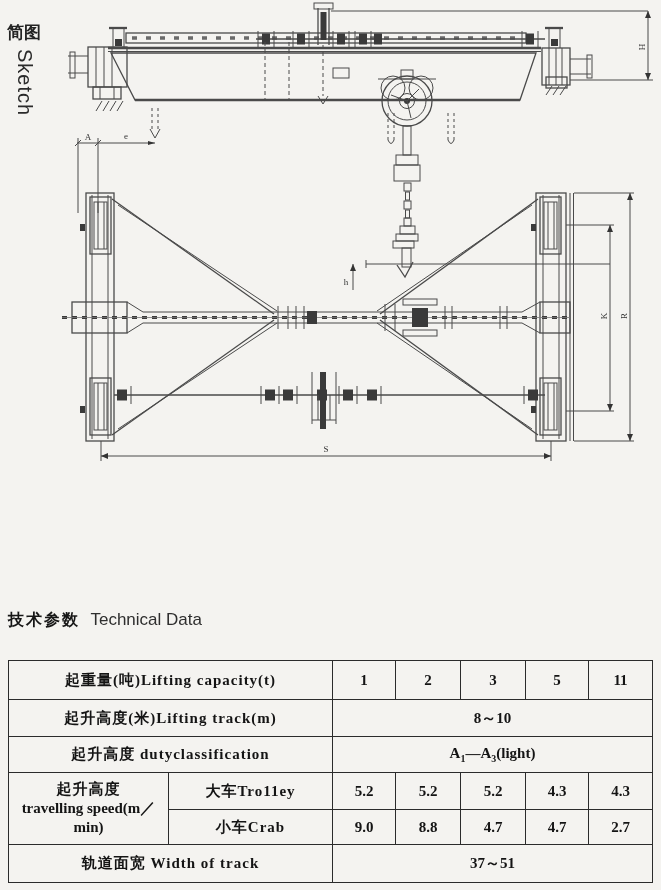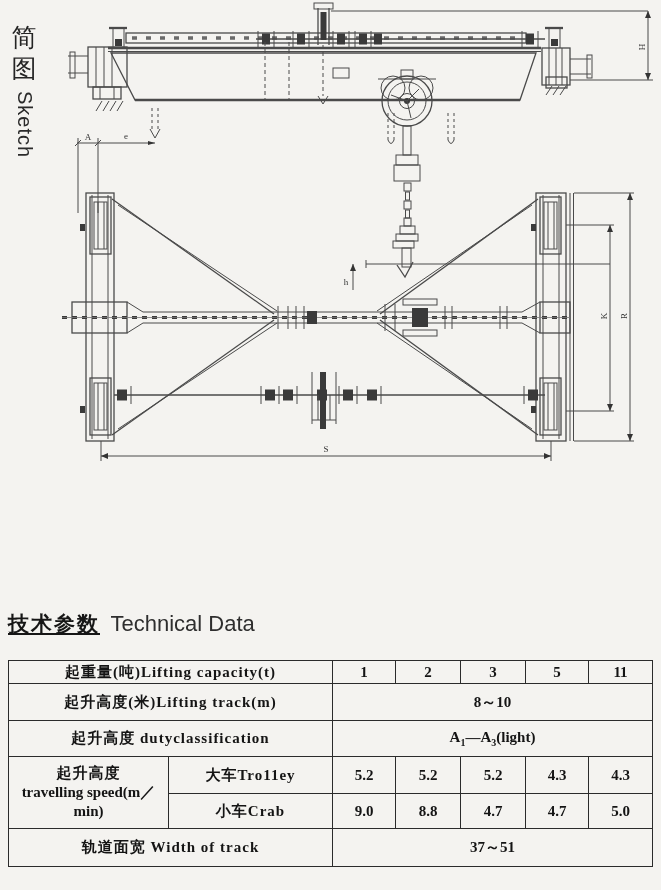--- a/index.html
+++ b/index.html
@@ -10,39 +10,39 @@
     color:#1c1c1c;
     position:relative;
     overflow:hidden;
   }
   
   .sketch-label{
     position:absolute;left:6px;top:22px;width:36px;
     text-align:center;color:#242424;
   }
   .sketch-label .cn{
-    display:block;font-size:25px;font-weight:400;line-height:1.25;
+    display:block;font-size:17px;font-weight:700;line-height:1.25;
     font-family:"Liberation Sans",sans-serif;
   }
   .sketch-label .en{
     display:block;margin:6px auto 0;
     writing-mode:vertical-rl;text-orientation:mixed;
     font-size:20px;letter-spacing:1px;color:#2a2a2a;
   }
   svg.sketch{position:absolute;left:0;top:0;}
   svg .ln{stroke:#4a4a4a;fill:none;stroke-width:1.3px;}
   svg .t1{stroke-width:1px;}
   svg .t2{stroke-width:2.3px;}
   svg .dk{fill:#3a3a3a;stroke:none;}
   svg .dim{font-family:"Liberation Serif",serif;font-size:9px;fill:#333;}
   svg .ar{fill:#333;stroke:none;}
   
   .tech-heading{position:absolute;left:8px;top:610px;white-space:nowrap;}
-  .tech-heading .cn{font-size:21px;font-weight:700;letter-spacing:2px;color:#161616;text-decoration:underline;}
-  .tech-heading .en{font-size:22px;color:#2e2e2e;margin-left:6px;}
+  .tech-heading .cn{font-size:16px;font-weight:700;letter-spacing:2px;color:#161616;}
+  .tech-heading .en{font-size:17px;color:#2e2e2e;margin-left:6px;}
   table.tech{
     position:absolute;left:8px;top:660px;
     border-collapse:collapse;table-layout:fixed;width:645px;
     font-family:"Liberation Serif",serif;
   }
   table.tech td{
     border:1.6px solid #2b2b2b;
     text-align:center;vertical-align:middle;
     font-weight:700;font-size:15px;color:#141414;
     padding:0 2px;
@@ -354,21 +354,21 @@
   <colgroup>
     <col style="width:160px">
       <col style="width:164px">
     <col style="width:63px">
       <col style="width:65px">
       <col style="width:65px">
     <col style="width:63px">
       <col style="width:64px">
   </colgroup>
   <tbody>
-    <tr style="height:23px">
+    <tr style="height:39px">
       <td colspan="2" class="cnl">起重量(吨)Lifting capacity(t)</td>
       <td>1</td>
       <td>2</td>
       <td>3</td>
       <td>5</td>
       <td>11</td>
     </tr>
     <tr style="height:37px">
       <td colspan="2" class="cnl">起升高度(米)Lifting track(m)</td>
       <td colspan="5">8～10</td>
@@ -390,20 +390,20 @@
       <td>5.2</td>
       <td>4.3</td>
       <td>4.3</td>
     </tr>
     <tr style="height:35px">
       <td class="cnl">小车Crab</td>
       <td>9.0</td>
       <td>8.8</td>
       <td>4.7</td>
       <td>4.7</td>
-      <td>5.0</td>
+      <td>2.7</td>
     </tr>
     <tr style="height:38px">
       <td colspan="2" class="cnl">轨道面宽 Width of track</td>
       <td colspan="5">37～51</td>
     </tr>
   </tbody>
 </table>
 
 </body></html>

